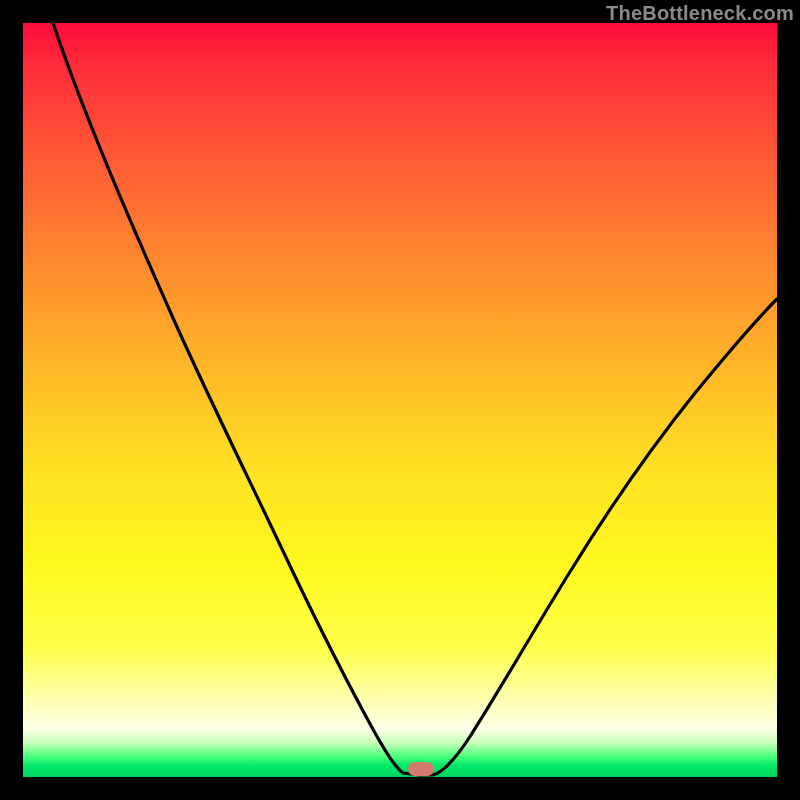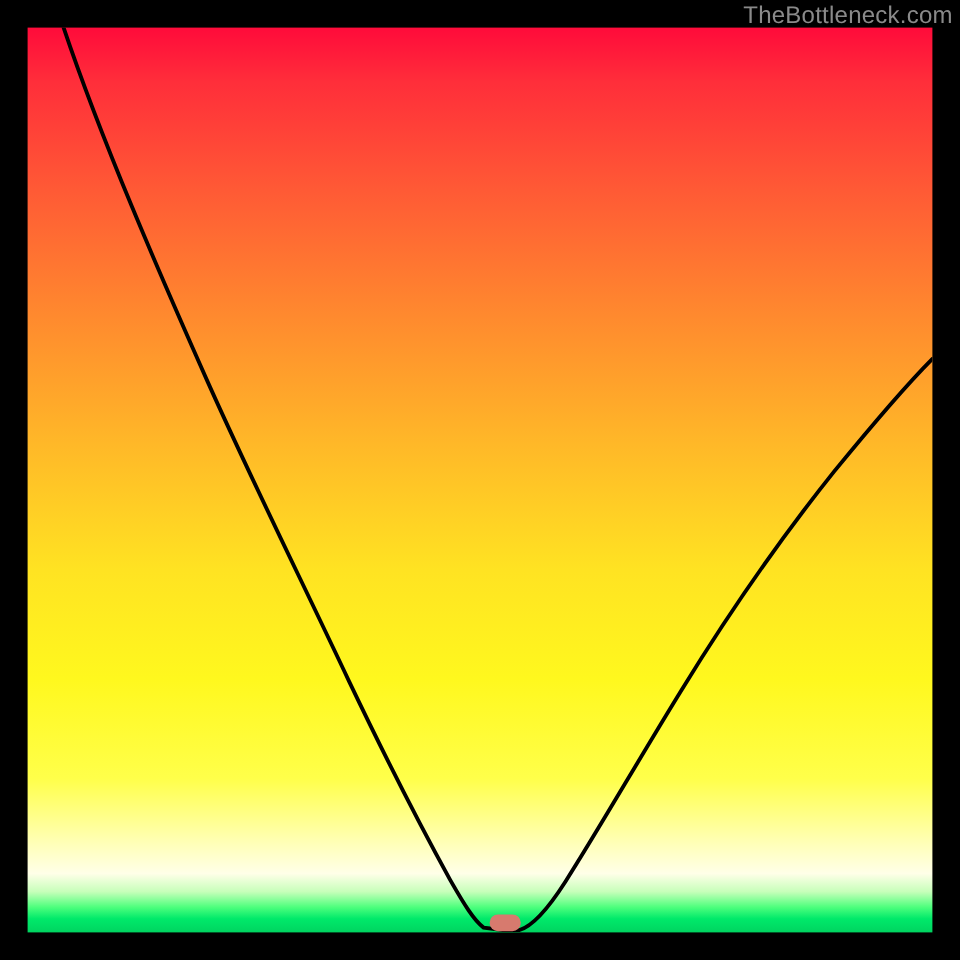--- a/index.html
+++ b/index.html
@@ -66,21 +66,21 @@
     border-radius: 7px;
     background: #d77a6e;
     transform: translate(-50%, -50%);
   }
   .watermark {
     position: absolute;
     top: 2px;
     right: 6px;
     font-family: Arial, Helvetica, sans-serif;
     font-size: 20px;
-    font-weight: 400;
+    font-weight: 700;
     color: #8a8a8a;
     letter-spacing: 0.2px;
     user-select: none;
   }
 </style>
 </head>
 <body>
 
 <div class="frame">
   <div class="plot-outer">

